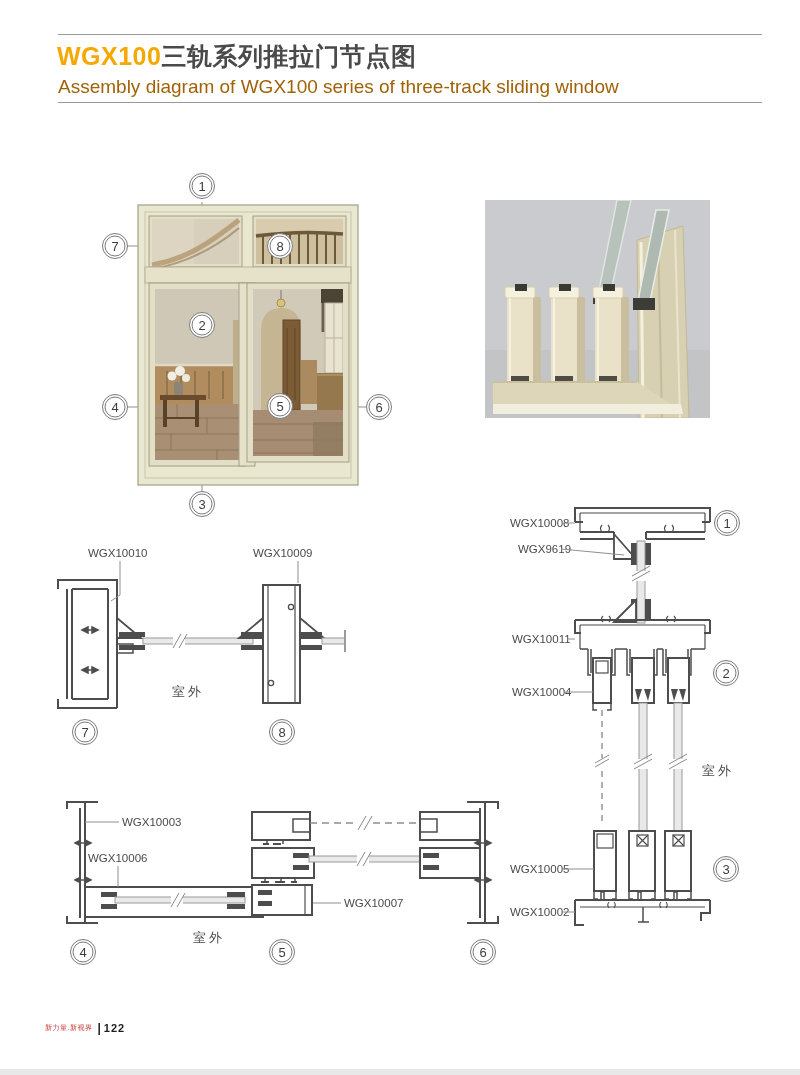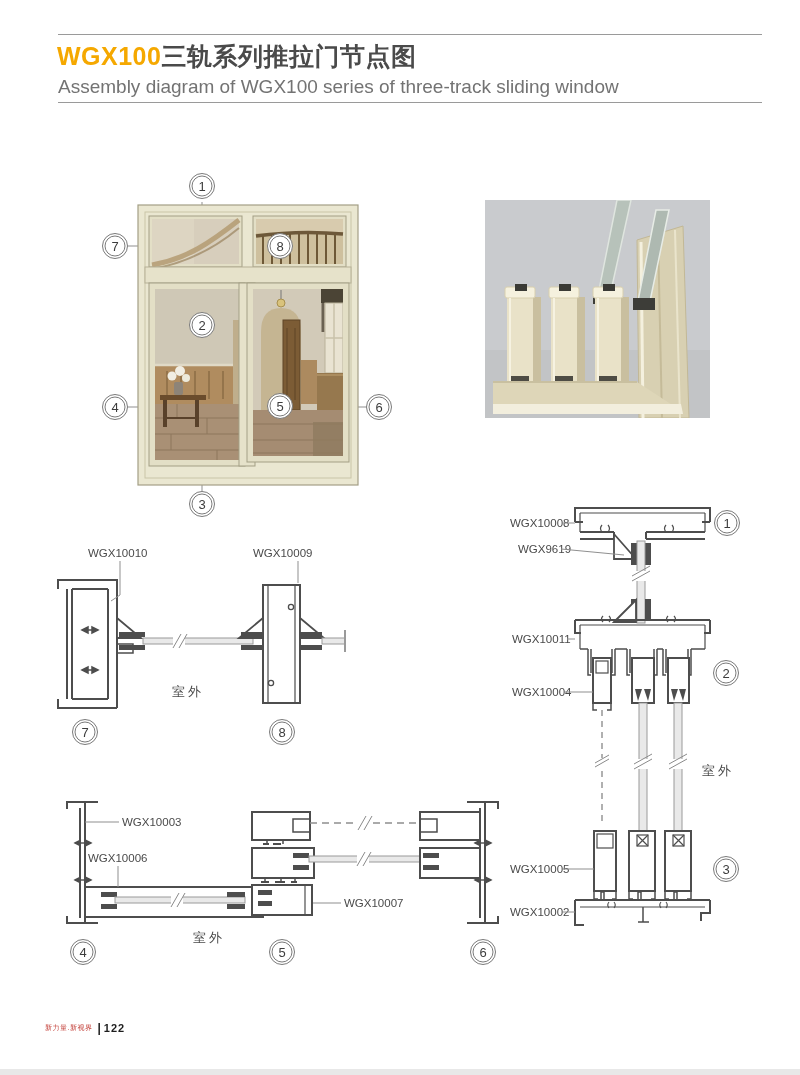--- a/index.html
+++ b/index.html
@@ -4,21 +4,21 @@
 <style>
   html,body{margin:0;padding:0;background:#e8e8e8;}
   .page{position:relative;width:800px;height:1069px;background:#ffffff;margin:0 auto;
         font-family:"Liberation Sans", sans-serif;overflow:hidden;}
   .rule{position:absolute;left:58px;width:704px;height:1px;background:#9a9a9a;}
   .rule.top{top:34px;}
   .rule.bottom{top:102px;}
   .title{position:absolute;left:57px;top:40px;font-size:25px;font-weight:bold;
          color:#4a4a4a;letter-spacing:0.5px;white-space:nowrap;}
   .title .code{color:#f5a800;}
-  .subtitle{position:absolute;left:58px;top:76px;font-size:19px;color:#737373;white-space:nowrap;}
+  .subtitle{position:absolute;left:58px;top:76px;font-size:19px;color:#a16207;white-space:nowrap;}
   .fig{position:absolute;}
   svg text{font-family:"Liberation Sans", sans-serif;}
   .plabel{font-size:11.5px;fill:#4a4a4a;}
   .outdoor{font-size:13px;fill:#4a4a4a;letter-spacing:3px;}
   .cnum{font-size:13px;fill:#3c3c3c;}
   .footer{position:absolute;left:45px;top:1021px;display:flex;align-items:center;}
   .footer .brand{font-size:7px;color:#c23b34;letter-spacing:0.5px;}
   .footer .bar{margin:0 3px 0 5px;color:#222;font-size:12px;font-weight:bold;}
   .footer .pageno{font-size:11px;font-weight:bold;color:#1d1d1d;letter-spacing:1px;}
 </style>

